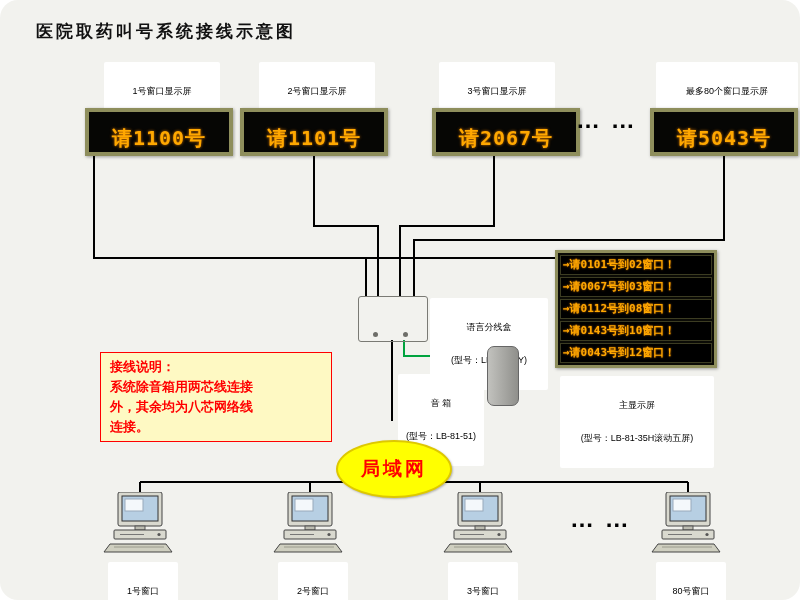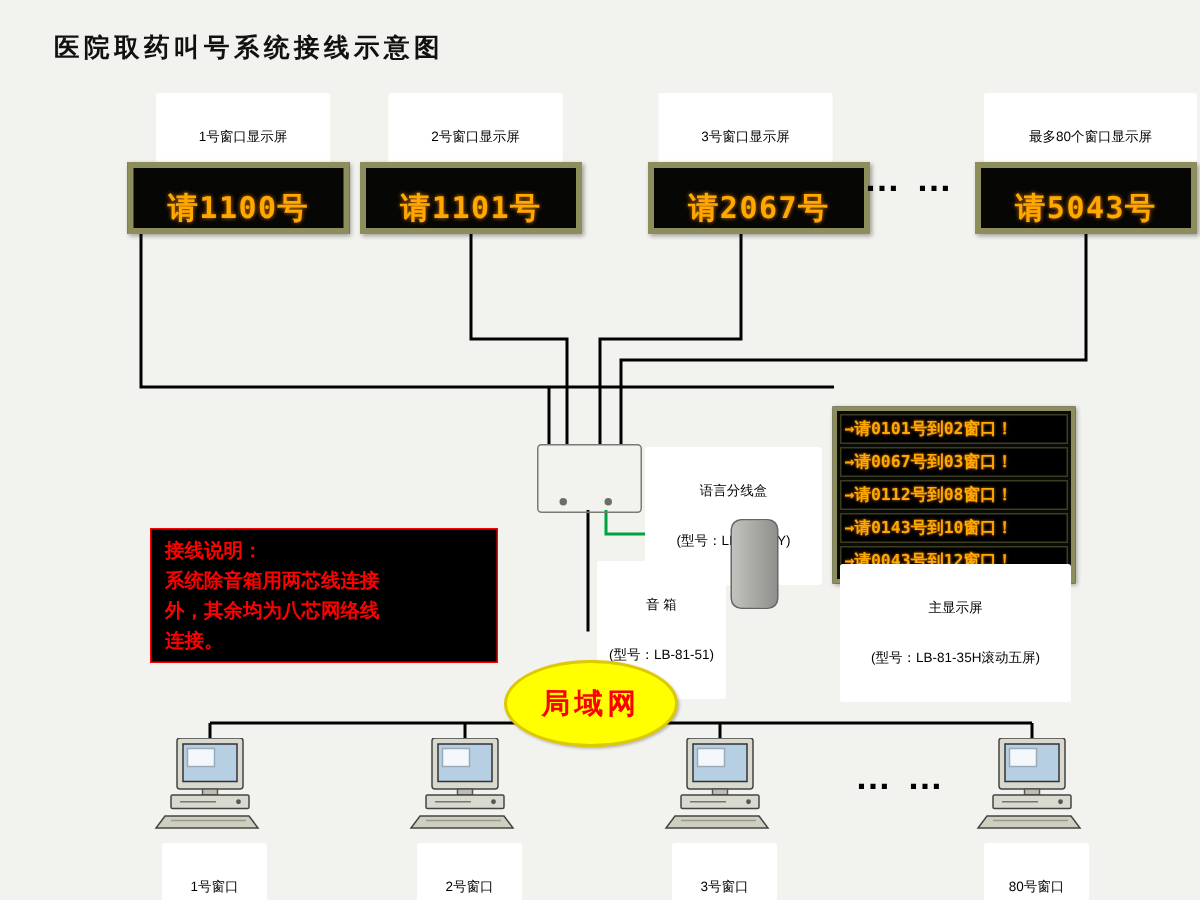--- a/index.html
+++ b/index.html
@@ -1,19 +1,20 @@
 <!DOCTYPE html>
 <html><head>
 <meta charset="utf-8">
 <style>
   html,body { margin:0; padding:0; }
   .stage {
     position:relative; width:800px; height:600px;
     background:#f2f2ee; overflow:hidden;
     font-family:"Liberation Sans", sans-serif;
+    border-radius:18px;
   }
   .title {
     position:absolute; left:36px; top:20px;
     font-size:17px; font-weight:bold; letter-spacing:3px; color:#111;
   }
   .wires { position:absolute; left:0; top:0; }
   .label-box {
     position:absolute; background:#ffffff; text-align:center;
     font-size:9px; line-height:11px; padding:2px 3px; color:#000;
     border-radius:2px; white-space:pre-wrap;
@@ -45,33 +46,32 @@
   .speaker {
     position:absolute; left:487px; top:346px; width:30px; height:58px;
     background:linear-gradient(90deg,#c2c2be,#8f8f8b);
     border:1px solid #666; border-radius:7px;
   }
   .main-display {
     position:absolute; left:555px; top:250px; width:152px;
     background:#0b0b06; border:3px solid #8e8e5c; padding:2px;
     display:flex; flex-direction:column; gap:2px;
     box-shadow:1px 1px 3px rgba(0,0,0,.35);
-    margin-top:21px;
   }
   .main-row {
     background:#000; color:#ffa800;
     font-family:"DejaVu Sans Mono", monospace;
     font-size:11px; font-weight:bold; line-height:18px; height:18px;
     padding:0 2px; border:1px solid #3c3c22;
     white-space:nowrap; overflow:hidden;
     text-shadow:0 0 2px rgba(255,140,0,.8);
   }
   .note-box {
     position:absolute; left:100px; top:352px; width:212px;
-    border:1px solid #ff0000; background:#000000;
+    border:1px solid #ff0000; background:#fef9c3;
     color:#ff0000; font-size:13px; font-weight:bold; line-height:20px;
     padding:4px 9px;
   }
   .lan {
     position:absolute; left:336px; top:440px; width:112px; height:54px;
     background:#ffff00; border:2px solid #dec800; border-radius:50%;
     display:flex; align-items:center; justify-content:center;
     box-shadow:1px 1px 2px rgba(0,0,0,.25);
   }
   .lan-text { color:#ff0000; font-size:19px; font-weight:bold; letter-spacing:3px; }

